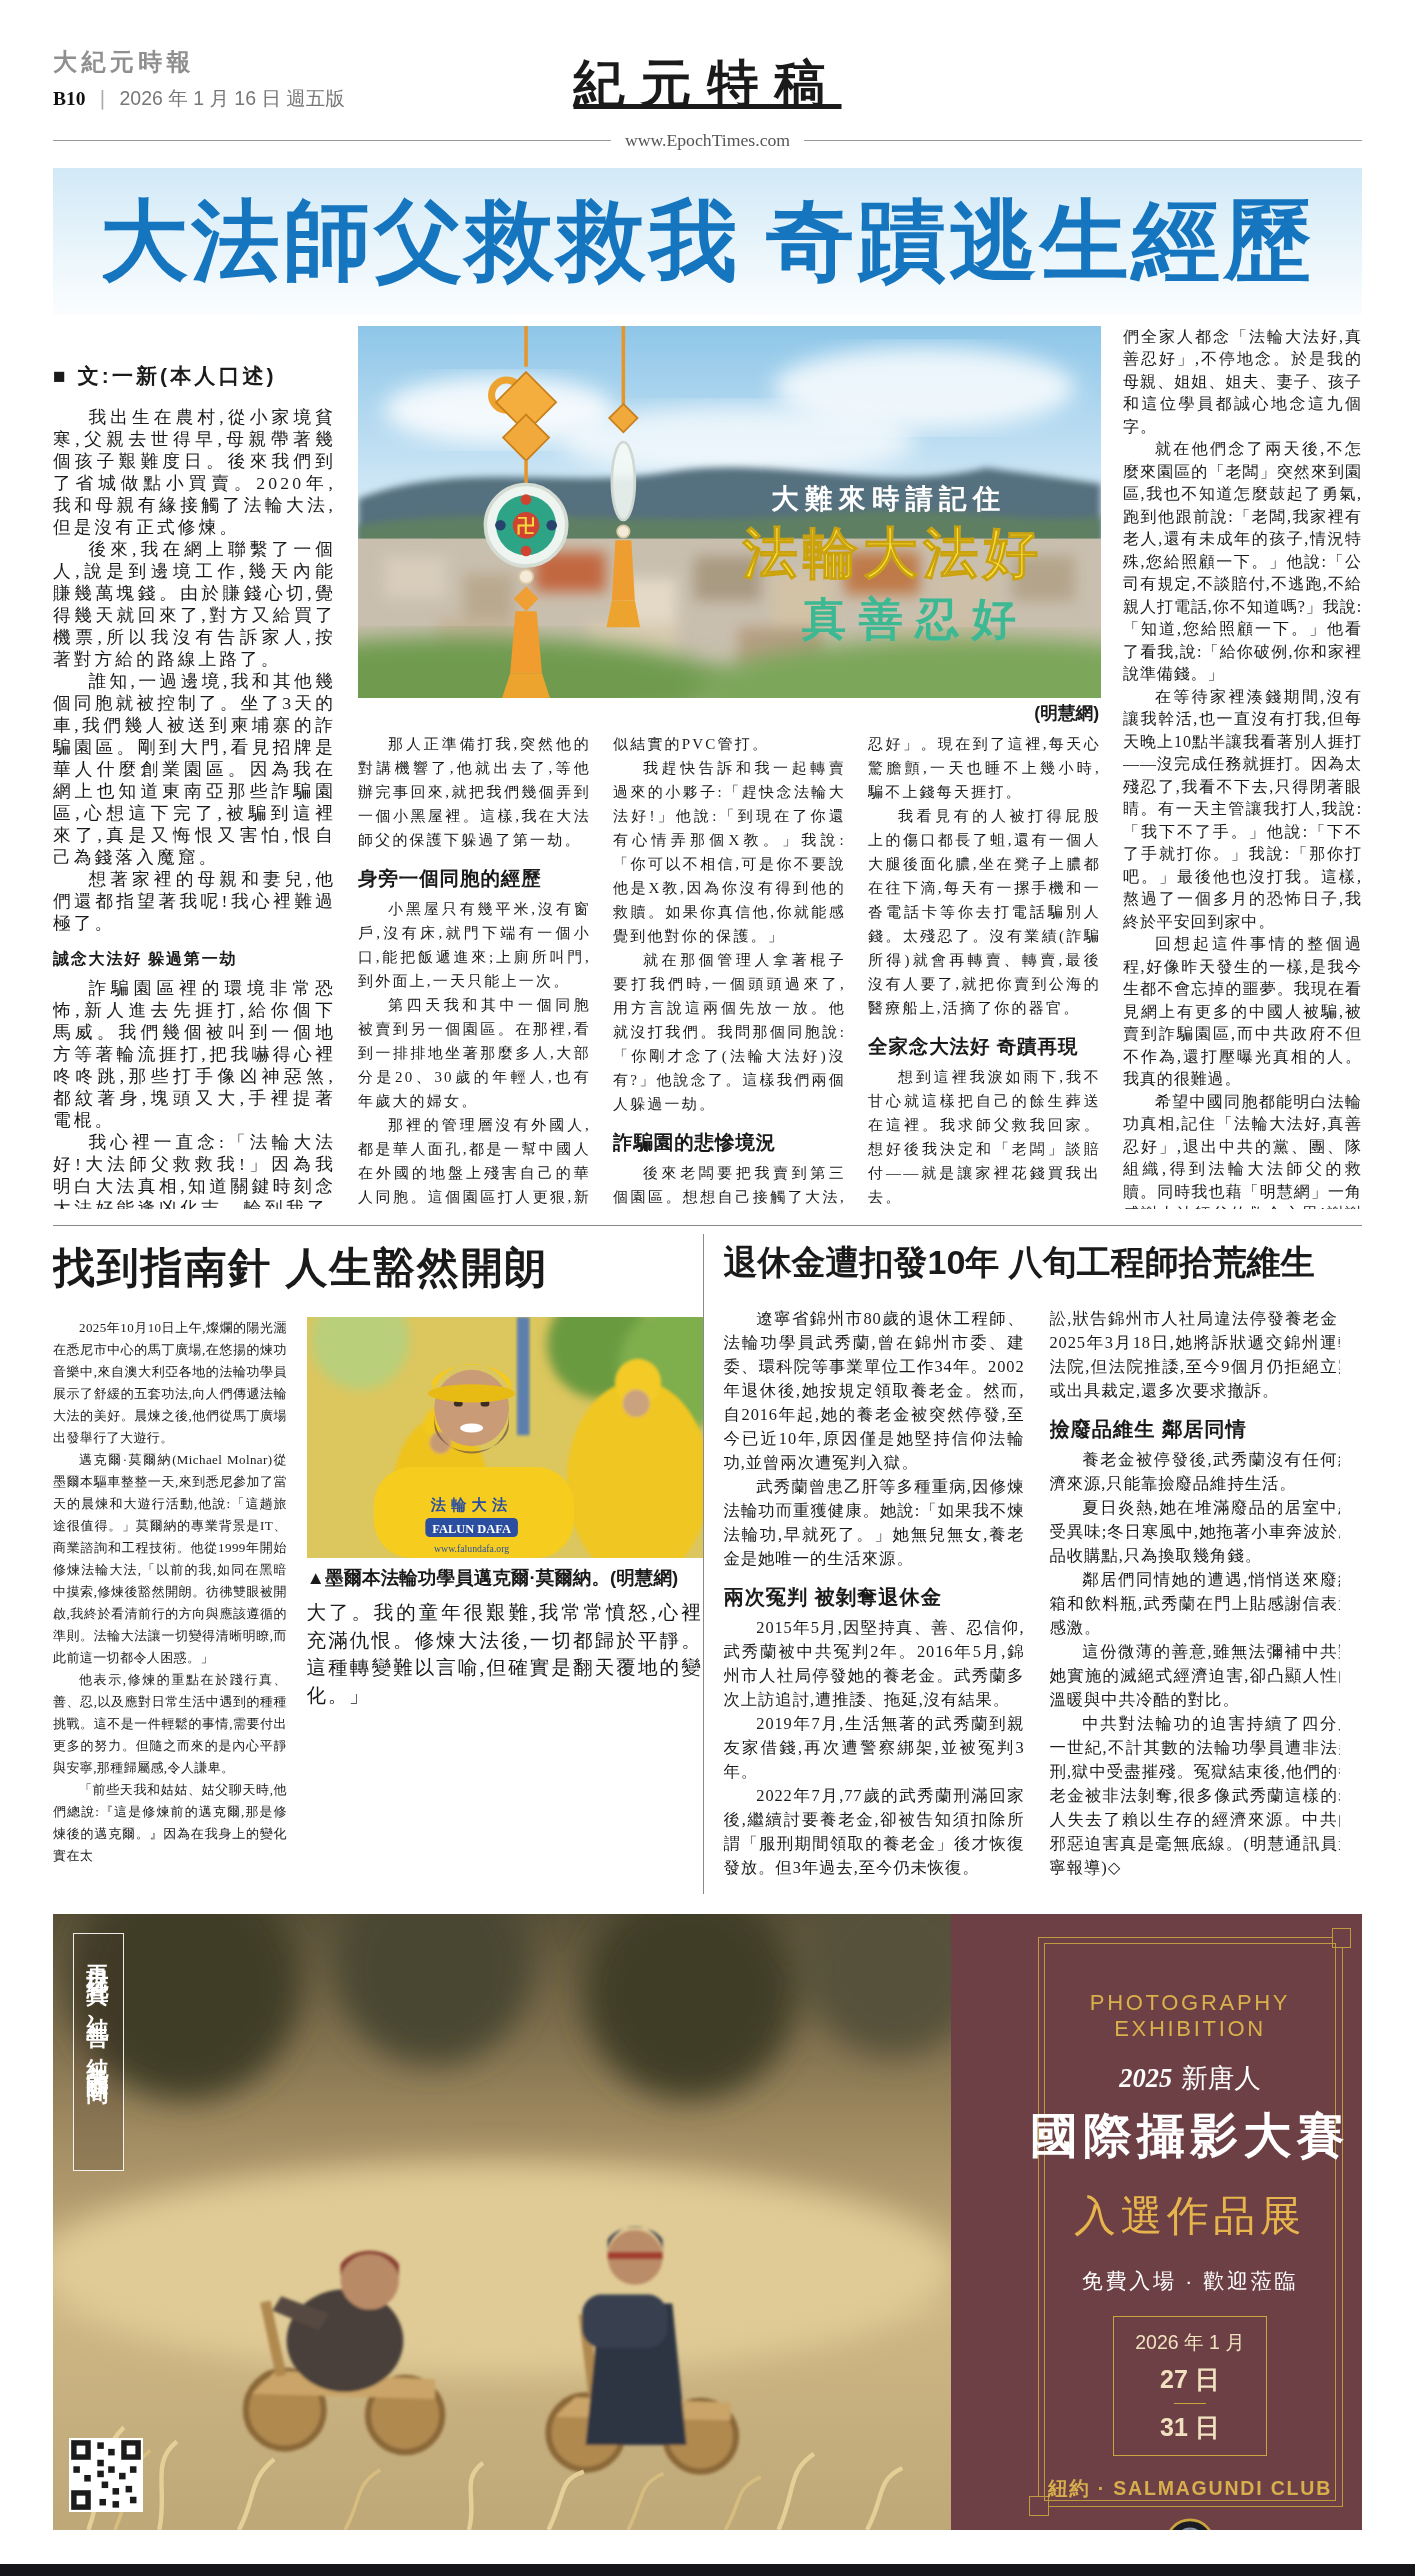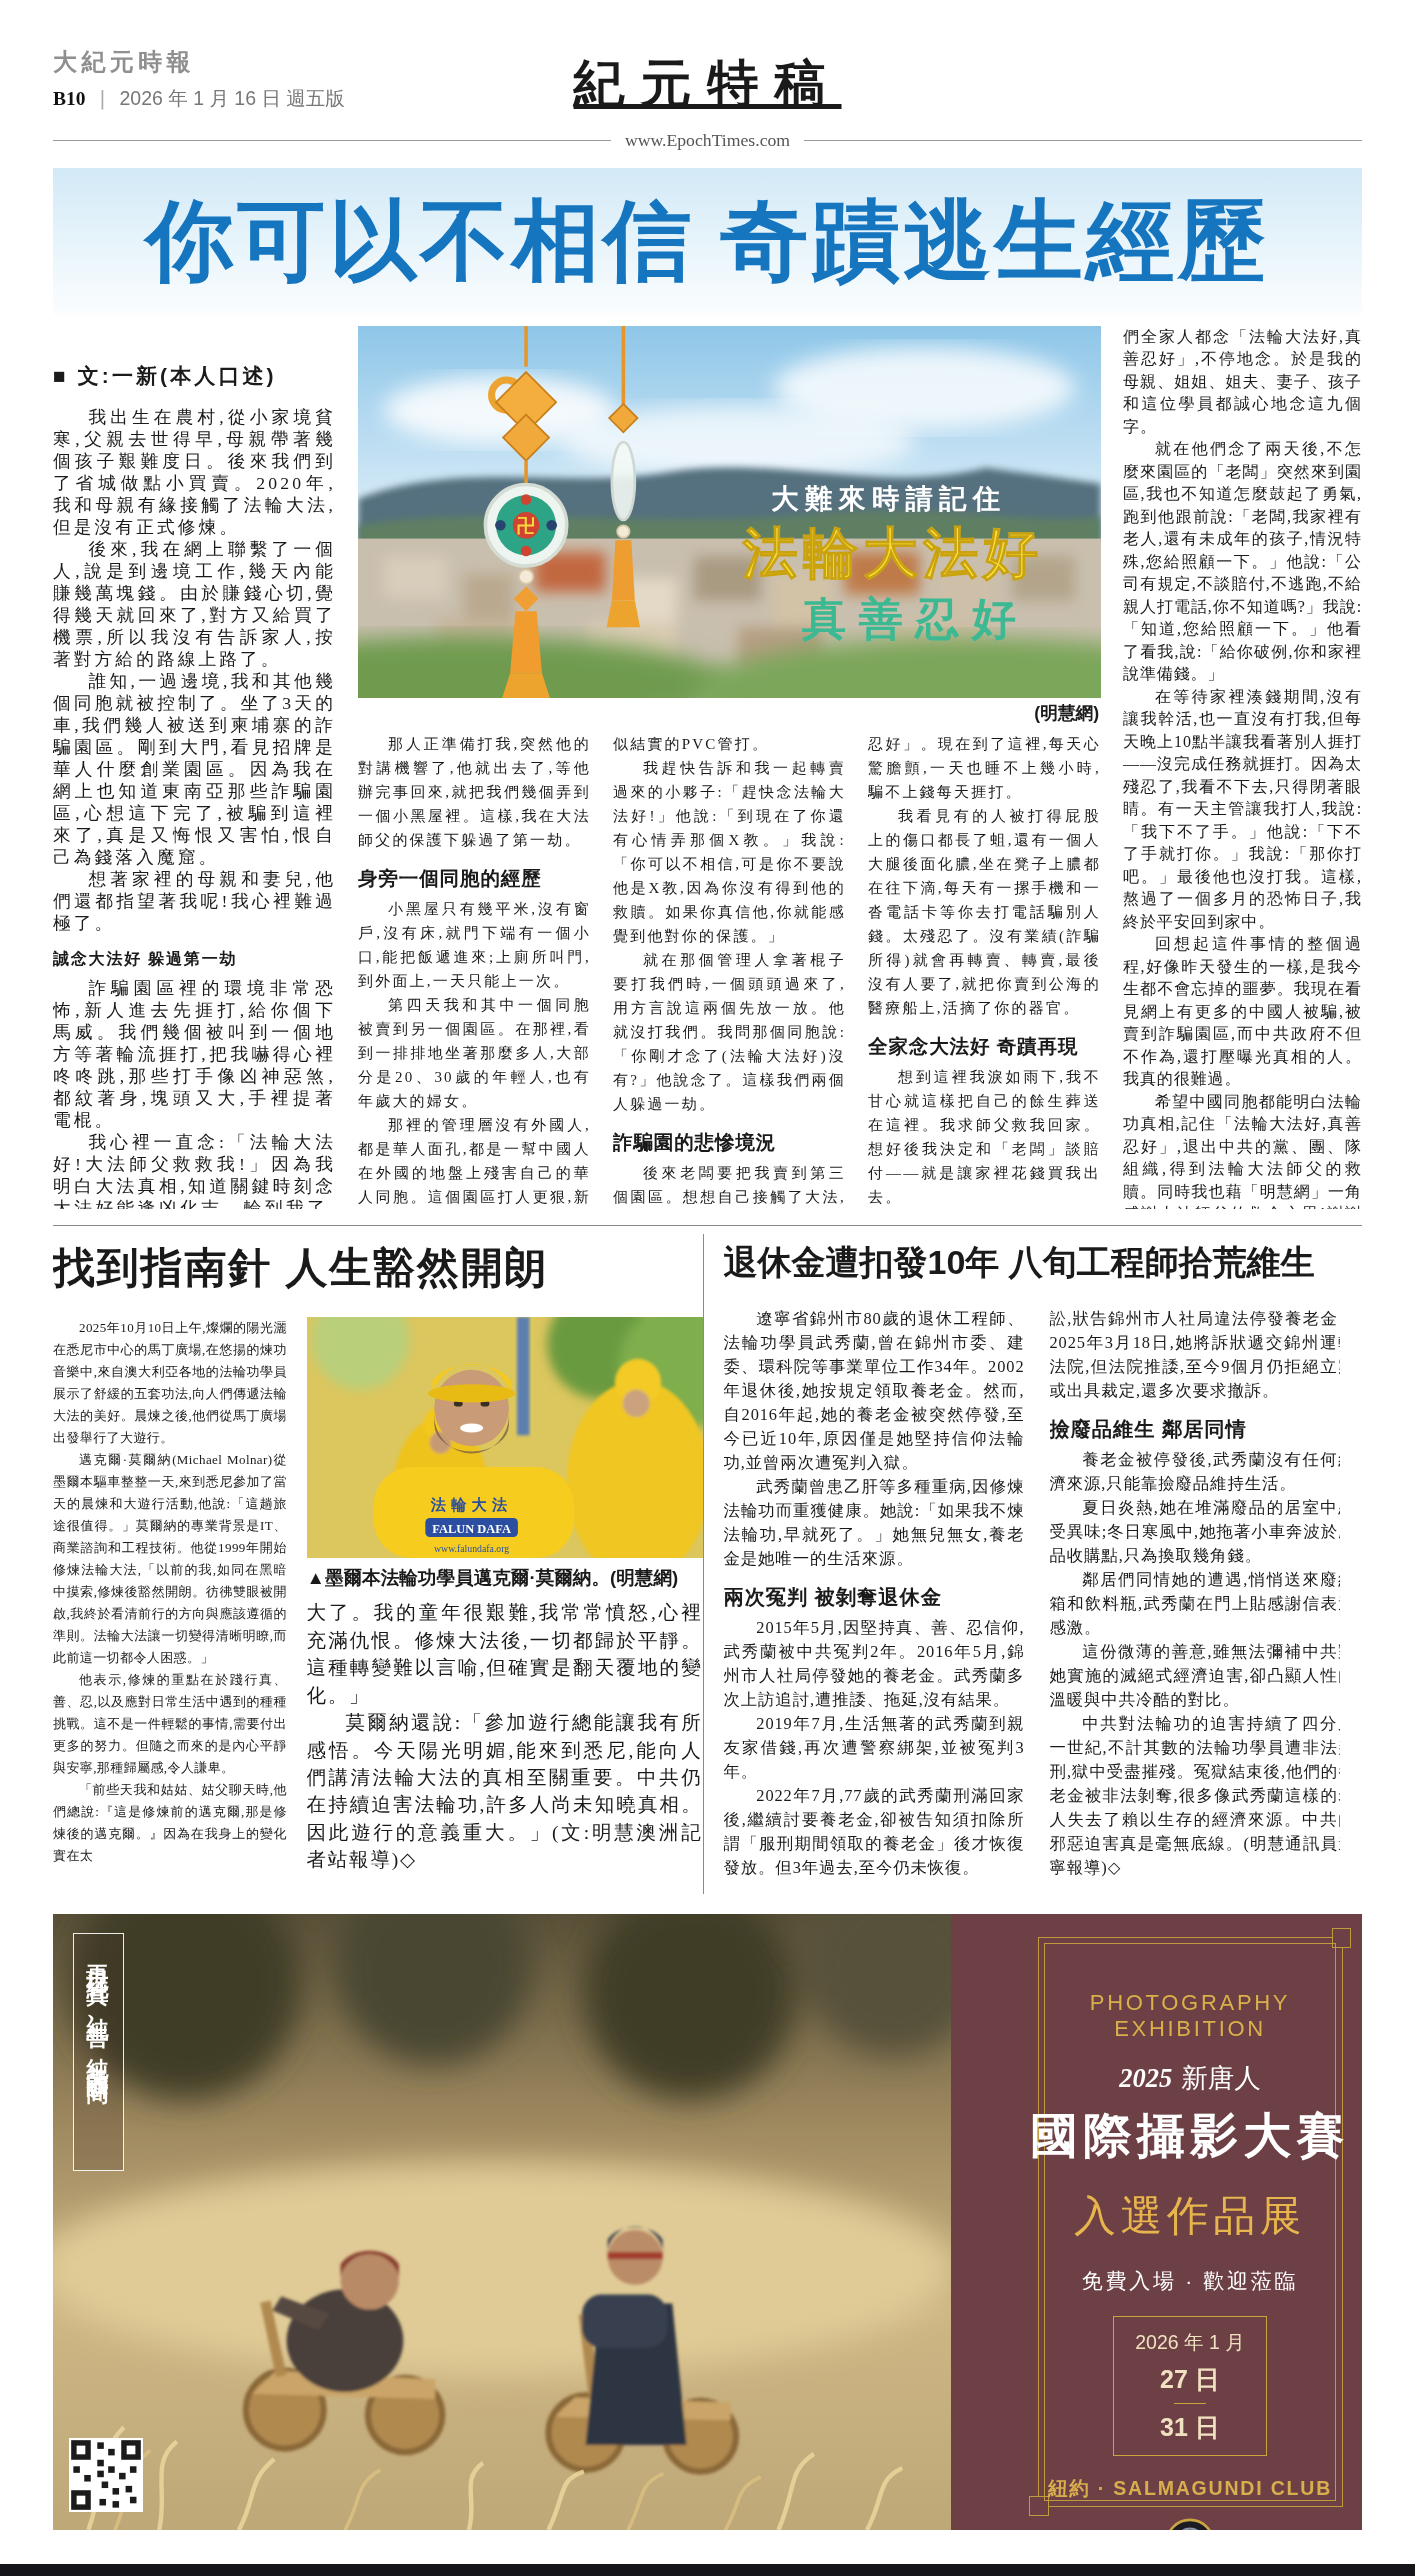--- a/index.html
+++ b/index.html
@@ -112,21 +112,21 @@
       </div>
       <div class="mast-title">紀元特稿</div>
       <div class="rule-row">
         <div class="line"></div>
         <span class="site">www.EpochTimes.com</span>
         <div class="line"></div>
       </div>
     </div>
 
     <div class="banner">
-      <h1>你可以不相信 奇蹟逃生經歷</h1>
+      <h1>大法師父救救我 奇蹟逃生經歷</h1>
     </div>
 
     <div class="main-grid">
       <div class="col col-lead">
         <div class="byline">■ 文:一新(本人口述)</div>
         <div>
             <p class="para">我出生在農村,從小家境貧寒,父親去世得早,母親帶著幾個孩子艱難度日。後來我們到了省城做點小買賣。2020年,我和母親有緣接觸了法輪大法,但是沒有正式修煉。</p>
             <p class="para">後來,我在網上聯繫了一個人,說是到邊境工作,幾天內能賺幾萬塊錢。由於賺錢心切,覺得幾天就回來了,對方又給買了機票,所以我沒有告訴家人,按著對方給的路線上路了。</p>
             <p class="para">誰知,一過邊境,我和其他幾個同胞就被控制了。坐了3天的車,我們幾人被送到柬埔寨的詐騙園區。剛到大門,看見招牌是華人什麼創業園區。因為我在網上也知道東南亞那些詐騙園區,心想這下完了,被騙到這裡來了,真是又悔恨又害怕,恨自己為錢落入魔窟。</p>
             <p class="para">想著家裡的母親和妻兒,他們還都指望著我呢!我心裡難過極了。</p>
@@ -294,21 +294,20 @@
                   <text x="185" y="212" text-anchor="middle" font-size="17" fill="#2b4ea0" font-weight="bold" letter-spacing="6">法輪大法</text>
                   <rect x="133" y="221" width="104" height="21" rx="5" fill="#2b4ea0"></rect>
                   <text x="185" y="237" text-anchor="middle" font-size="14" fill="#ffffff" font-weight="bold">FALUN DAFA</text>
                   <text x="185" y="258" text-anchor="middle" font-size="11" fill="#2b4ea0">www.falundafa.org</text>
                 </g>
               </svg>
             </div>
             <div class="a2-caption">▲墨爾本法輪功學員邁克爾·莫爾納。(明慧網)</div>
             <div class="a2text">
                 <p class="para cont">大了。我的童年很艱難,我常常憤怒,心裡充滿仇恨。修煉大法後,一切都歸於平靜。這種轉變難以言喻,但確實是翻天覆地的變化。」</p>
-                <p class="para">莫爾納還說:「參加遊行總能讓我有所感悟。今天陽光明媚,能來到悉尼,能向人們講清法輪大法的真相至關重要。中共仍在持續迫害法輪功,許多人尚未知曉真相。因此遊行的意義重大。」(文:明慧澳洲記者站報導)◇</p>
               </div>
           </div>
         </div>
       </article>
 
       <article class="art3">
         <h2>退休金遭扣發10年 八旬工程師拾荒維生</h2>
         <div class="a3-body">
           <div class="a3col">
               <p class="para">遼寧省錦州市80歲的退休工程師、法輪功學員武秀蘭,曾在錦州市委、建委、環科院等事業單位工作34年。2002年退休後,她按規定領取養老金。然而,自2016年起,她的養老金被突然停發,至今已近10年,原因僅是她堅持信仰法輪功,並曾兩次遭冤判入獄。</p>

